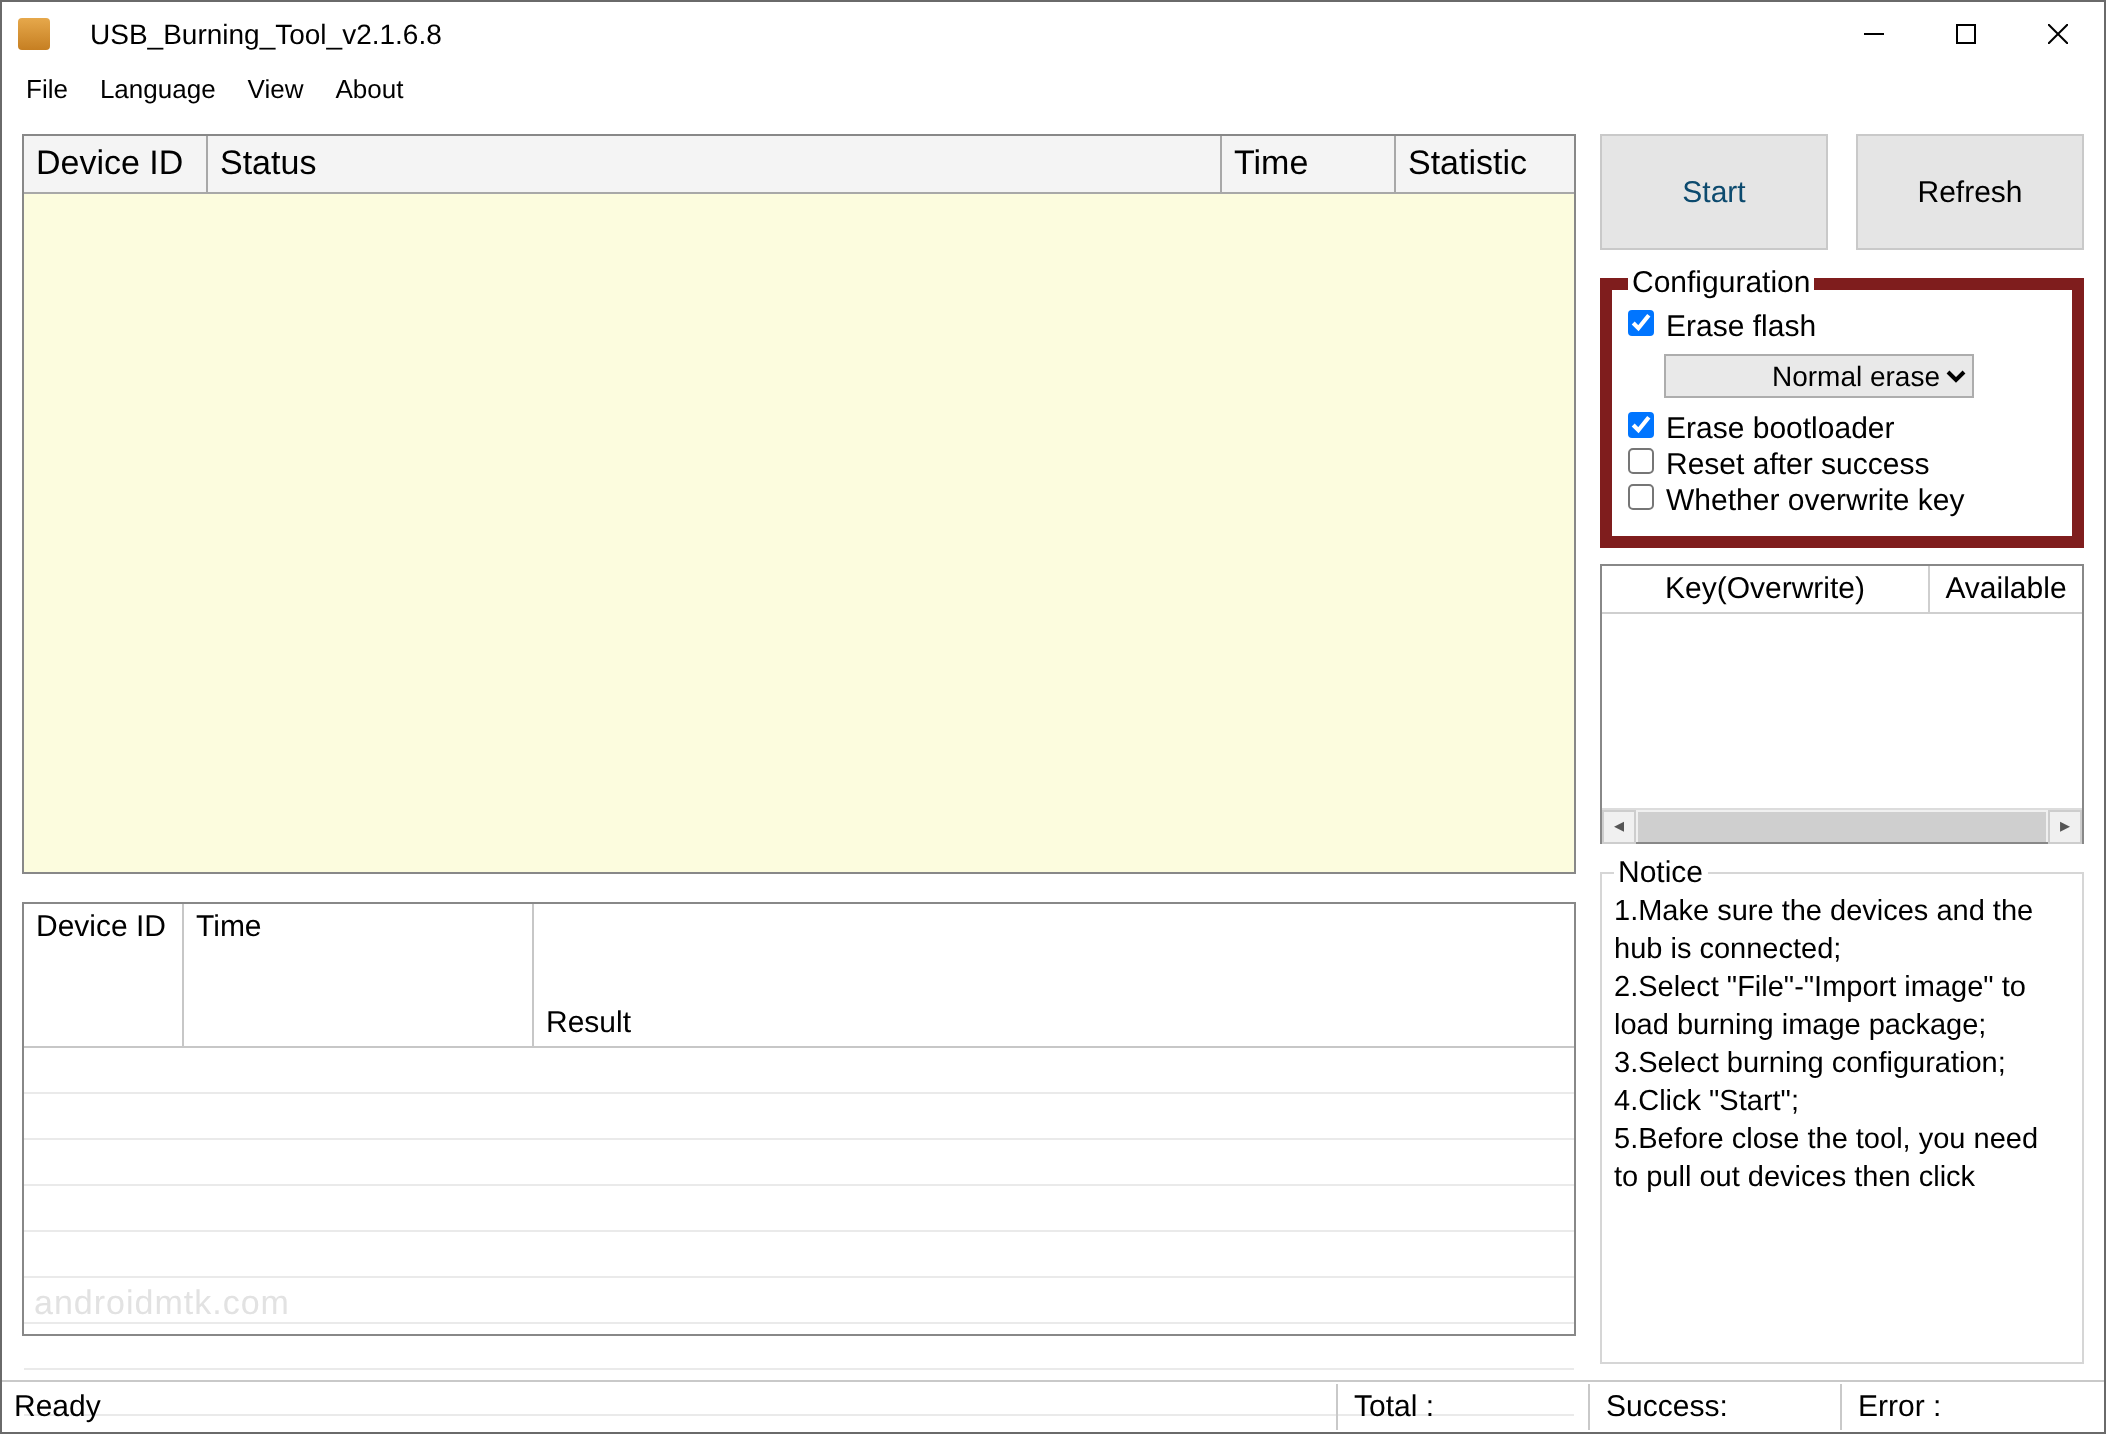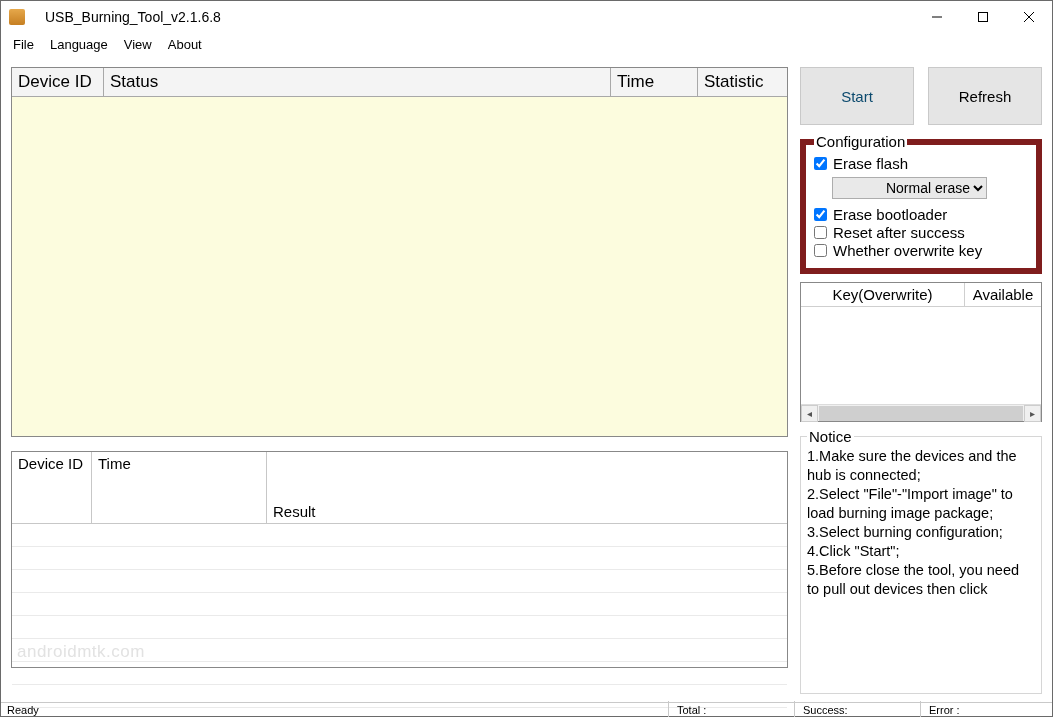--- a/index.html
+++ b/index.html
@@ -45,40 +45,40 @@
   .watermark { position: relative; margin-top: -26px; margin-left: 6px; color: #e2e2e2; font-size: 17px; font-family: Tahoma, sans-serif; letter-spacing: .5px; pointer-events:none; }
 
   
   .btnrow { display: flex; gap: 14px; margin-bottom: 8px; }
   .btn { flex:1; height: 58px; border: 1px solid #c9c9c9; background: #e5e5e5; display: flex; align-items: center; justify-content: center; font-size: 15px; }
   .btn.disabled { color: #0c4a6e; }
   .btn.enabled { color: #000; }
 
   fieldset.config { border: 6px solid #7f1d1d; padding: 4px 8px 8px 8px; margin-bottom: 8px; font-size: 15px; }
   fieldset.config legend { font-size: 15px; padding: 0 2px; }
-  .chk { display: flex; align-items: center; gap: 6px; margin: 1px 0; font-size: 15px; }
+  .chk { display: flex; gap: 6px; margin: 1px 0; font-size: 15px; }
   .chk input { width: 13px; height: 13px; }
   .select { margin: 4px 0 6px 18px; width: 155px; height: 22px; border: 1px solid #adadad; background: #e9e9e9; font-size: 14px; padding-left: 4px; text-align: right; }
 
   .keypanel { border: 1px solid #888; height: 140px; display: flex; flex-direction: column; margin-bottom: 6px; }
   .keypanel .hdr { display: flex; }
   .keypanel .hdr div { padding: 3px 6px; font-size: 15px; border-bottom: 1px solid #cfcfcf; text-align: center; }
   .keypanel .hdr .c-key { flex: 1; border-right: 1px solid #cfcfcf; }
   .keypanel .hdr .c-av { width: 76px; }
   .keypanel .body { flex: 1; }
   .keypanel .scroll { height: 17px; background: #f0f0f0; display:flex; align-items:center; justify-content:space-between; border-top:1px solid #dcdcdc; }
   .keypanel .scroll .arrow { width:17px; height:17px; display:flex;align-items:center;justify-content:center;background:#f0f0f0;border:1px solid #cdcdcd;font-size:10px;color:#555; }
   .keypanel .scroll .thumb { flex:1; margin:0 1px; height:15px; background:#cfcfcf; }
 
   fieldset.notice { border: 1px solid #d6d6d6; padding: 2px 6px 4px 6px; flex: 1; overflow: hidden; }
   fieldset.notice legend { font-size: 15px; padding: 0 2px; }
   .notice-body { font-size: 14.5px; line-height: 19px; overflow: hidden; height: 150px; }
 
   
-  .statusbar { height: 14px; border-top: 1px solid #c9c9c9; display: flex; align-items: center; font-size: 11px; padding: 0 6px; }
+  .statusbar { height: 26px; border-top: 1px solid #c9c9c9; display: flex; align-items: center; font-size: 15px; padding: 0 6px; }
   .statusbar .sb-left { flex: 1; }
   .statusbar .sb-sec { width: 126px; border-left: 1px solid #c9c9c9; padding: 3px 8px; }
 </style>
 </head>
 <body>
 
 <div class="window">
 
   <div class="titlebar">
     <div class="app-icon"></div>

